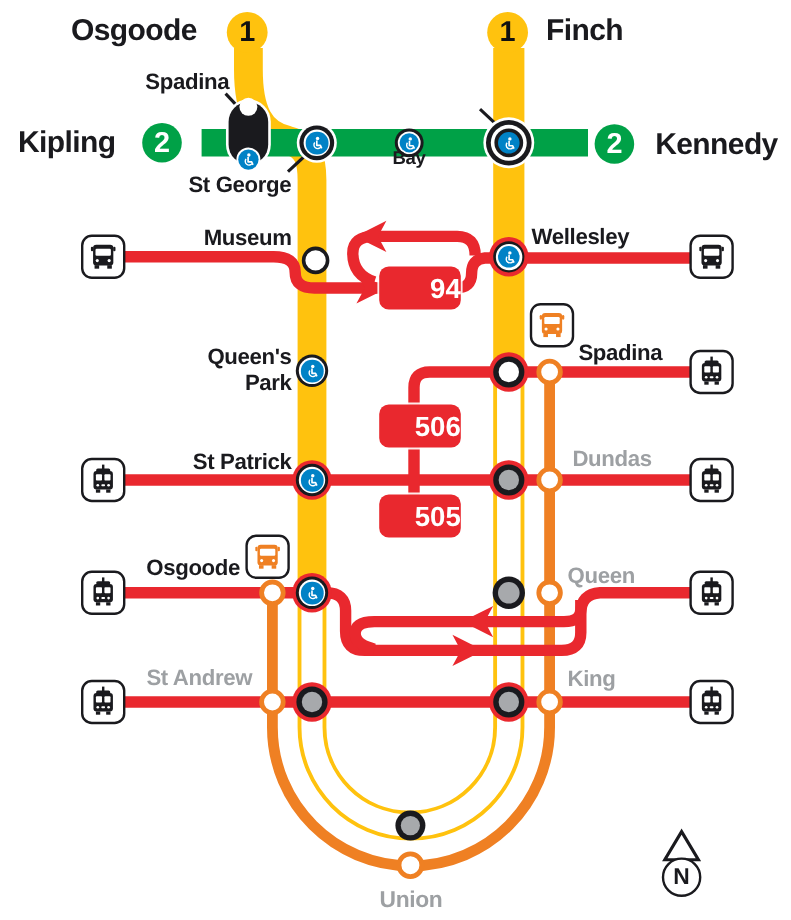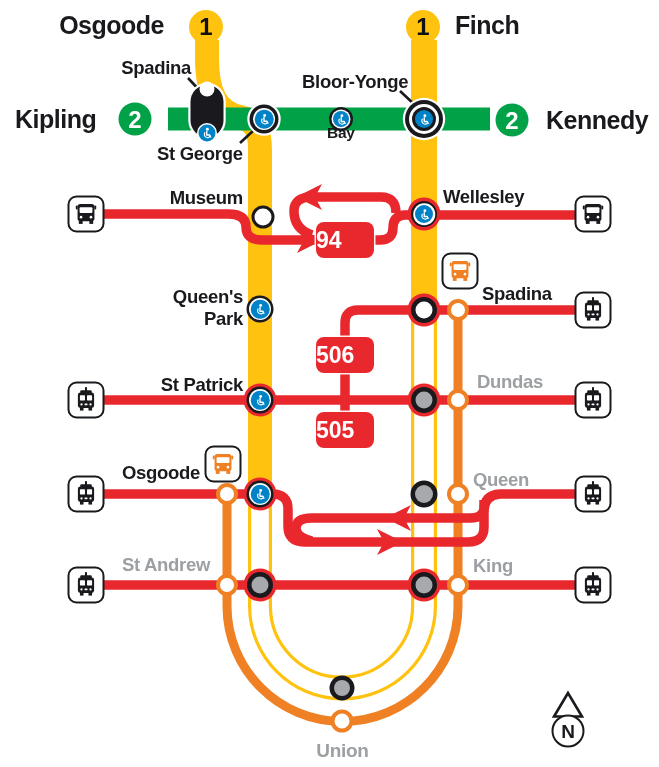--- a/index.html
+++ b/index.html
@@ -12,22 +12,22 @@
   #bg{position:absolute;left:0;top:0;}
   .lbl{position:absolute;font-weight:bold;color:var(--c-black);white-space:nowrap;letter-spacing:-0.3px;font-size:18.5px;}
   .lbl.gray{color:var(--c-lgray);}
   .lbl.term{font-size:25px;letter-spacing:-0.5px;}
   .lbl.small{font-size:15.5px;}
   .lbl.right{text-align:right;}
   .lbadge{position:absolute;border-radius:50%;display:flex;align-items:center;justify-content:center;
           font-weight:bold;transform:translate(-50%,-50%);}
   .lbadge.l1{width:34px;height:34px;background:var(--c-yellow);color:#111;font-size:24px;}
   .lbadge.l2{width:33px;height:33px;background:var(--c-green);color:#fff;font-size:24px;}
-  .rbadge{position:absolute;width:58px;height:36px;background:var(--c-red);border-radius:8px;color:#fff;
-          font-weight:bold;font-size:23px;display:flex;align-items:center;justify-content:flex-start;
+  .rbadge{position:absolute;width:68px;height:36px;background:var(--c-red);border-radius:8px;color:#fff;
+          font-weight:bold;font-size:23px;display:flex;align-items:center;justify-content:flex-end;
           box-shadow:0 0 0 1.5px rgba(255,255,255,.9);}
   .st{position:absolute;width:0;height:0;}
   .st .c{position:absolute;border-radius:50%;transform:translate(-50%,-50%);box-sizing:border-box;
          display:flex;align-items:center;justify-content:center;}
   .halo{box-shadow:0 0 0 2.2px #fff;}
   .pill{position:absolute;transform:translate(-50%,-50%);width:33px;height:52px;border-radius:17px;
         background:var(--c-black);box-shadow:0 0 0 2.2px #fff;}
   .icon{position:absolute;width:37px;height:37px;transform:translate(-50%,-50%);background:#fff;
         border:2.6px solid var(--c-black);border-radius:9px;display:flex;align-items:center;justify-content:center;
         color:var(--c-black);box-sizing:border-box;}
@@ -336,21 +336,20 @@
   <div class="lbadge l2" style="left:512px;top:120px">
     <span>2</span>
     </div>
 
   <div class="lbl term right" style="right:495px;top:11px">Osgoode</div>
   <div class="lbl term" style="left:455px;top:11px">Finch</div>
   <div class="lbl term" style="left:15px;top:105px">Kipling</div>
   <div class="lbl term" style="left:546px;top:106px">Kennedy</div>
 
   <div class="lbl right" style="right:468px;top:57px">Spadina</div>
-  <div class="lbl" style="left:302px;top:71px">Bloor-Yonge</div>
   <div class="lbl" style="left:157px;top:143px">St George</div>
   <div class="lbl small" style="left:327px;top:124px">Bay</div>
   <div class="lbl right" style="right:416px;top:187px">Museum</div>
   <div class="lbl" style="left:443px;top:186px">Wellesley</div>
   <div class="lbl right" style="right:416px;top:286px;line-height:22px">
     <span style="display:block">Queen's</span>
     <span style="display:block">Park</span>
   </div>
   <div class="lbl" style="left:482px;top:283px">Spadina</div>
   <div class="lbl right" style="right:416px;top:374px">St Patrick</div>

